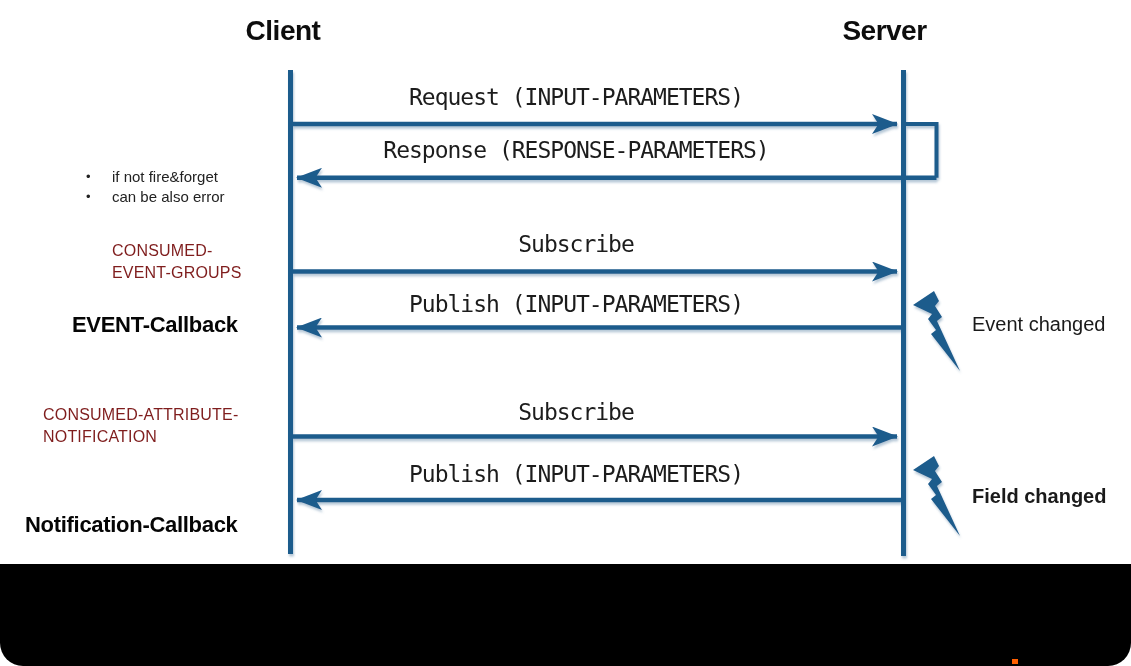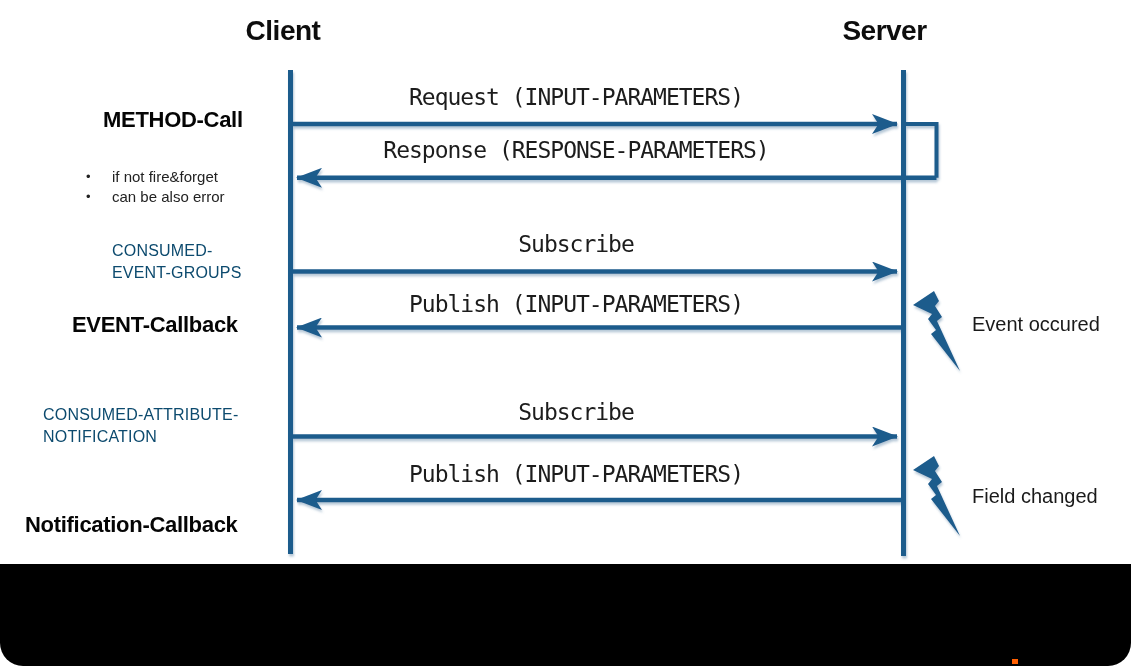--- a/index.html
+++ b/index.html
@@ -16,21 +16,21 @@
   .mono-label {
     position:absolute; left:262px; width:628px; text-align:center;
     font-family:"DejaVu Sans Mono", monospace; font-size:23px;
     color:#1c1c1c; white-space:nowrap; letter-spacing:-1px;
   }
   .bold-label {
     position:absolute; font-size:22px; font-weight:bold;
     letter-spacing:-0.3px; color:#050505; white-space:nowrap;
   }
   .small-label {
-    position:absolute; font-size:16px; color:#0c4a6e;
+    position:absolute; font-size:16px; color:#7f1d1d;
     line-height:22px; letter-spacing:0.2px; white-space:nowrap;
   }
   .bullets { position:absolute; left:86px; top:167px; font-size:15px; color:#222222; }
   .bullet-row { display:flex; align-items:flex-start; line-height:20px; }
   .bullet-dot { width:26px; text-align:left; font-size:13px; }
   .event-note {
     position:absolute; left:972px; font-size:20px; color:#1a1a1a; white-space:nowrap;
   }
   .footer-bar {
     position:absolute; left:0; top:564px; width:1131px; height:102px;
@@ -78,21 +78,20 @@
     </g>
   </svg>
 
   <div class="mono-label" style="top:137px;">Response (RESPONSE-PARAMETERS)</div>
   <div class="mono-label" style="top:84px;">Request (INPUT-PARAMETERS)</div>
   <div class="mono-label" style="top:231px;">Subscribe</div>
   <div class="mono-label" style="top:291px;">Publish (INPUT-PARAMETERS)</div>
   <div class="mono-label" style="top:399px;">Subscribe</div>
   <div class="mono-label" style="top:461px;">Publish (INPUT-PARAMETERS)</div>
 
-  <div class="bold-label" style="left:103px; top:107px;">METHOD-Call</div>
 
   <div class="bullets">
     <div class="bullet-row">
       <span class="bullet-dot">•</span>
       <span>if not fire&amp;forget</span>
     </div>
     <div class="bullet-row">
       <span class="bullet-dot">•</span>
       <span>can be also error</span>
     </div>
@@ -105,20 +104,20 @@
 
   <div class="bold-label" style="left:72px; top:312px;">EVENT-Callback</div>
 
   <div class="small-label" style="left:43px; top:404px;">
     <div>CONSUMED-ATTRIBUTE-</div>
     <div>NOTIFICATION</div>
   </div>
 
   <div class="bold-label" style="left:25px; top:512px;">Notification-Callback</div>
 
-  <div class="event-note" style="top:313px;">Event occured</div>
-  <div class="event-note" style="top:485px;">Field changed</div>
+  <div class="event-note" style="top:313px;">Event changed</div>
+  <div class="event-note" style="top:485px;font-weight:bold;">Field changed</div>
 
   <div class="footer-bar">
     <div class="footer-accent"></div>
   </div>
 
 </div>
 
 </body></html>

